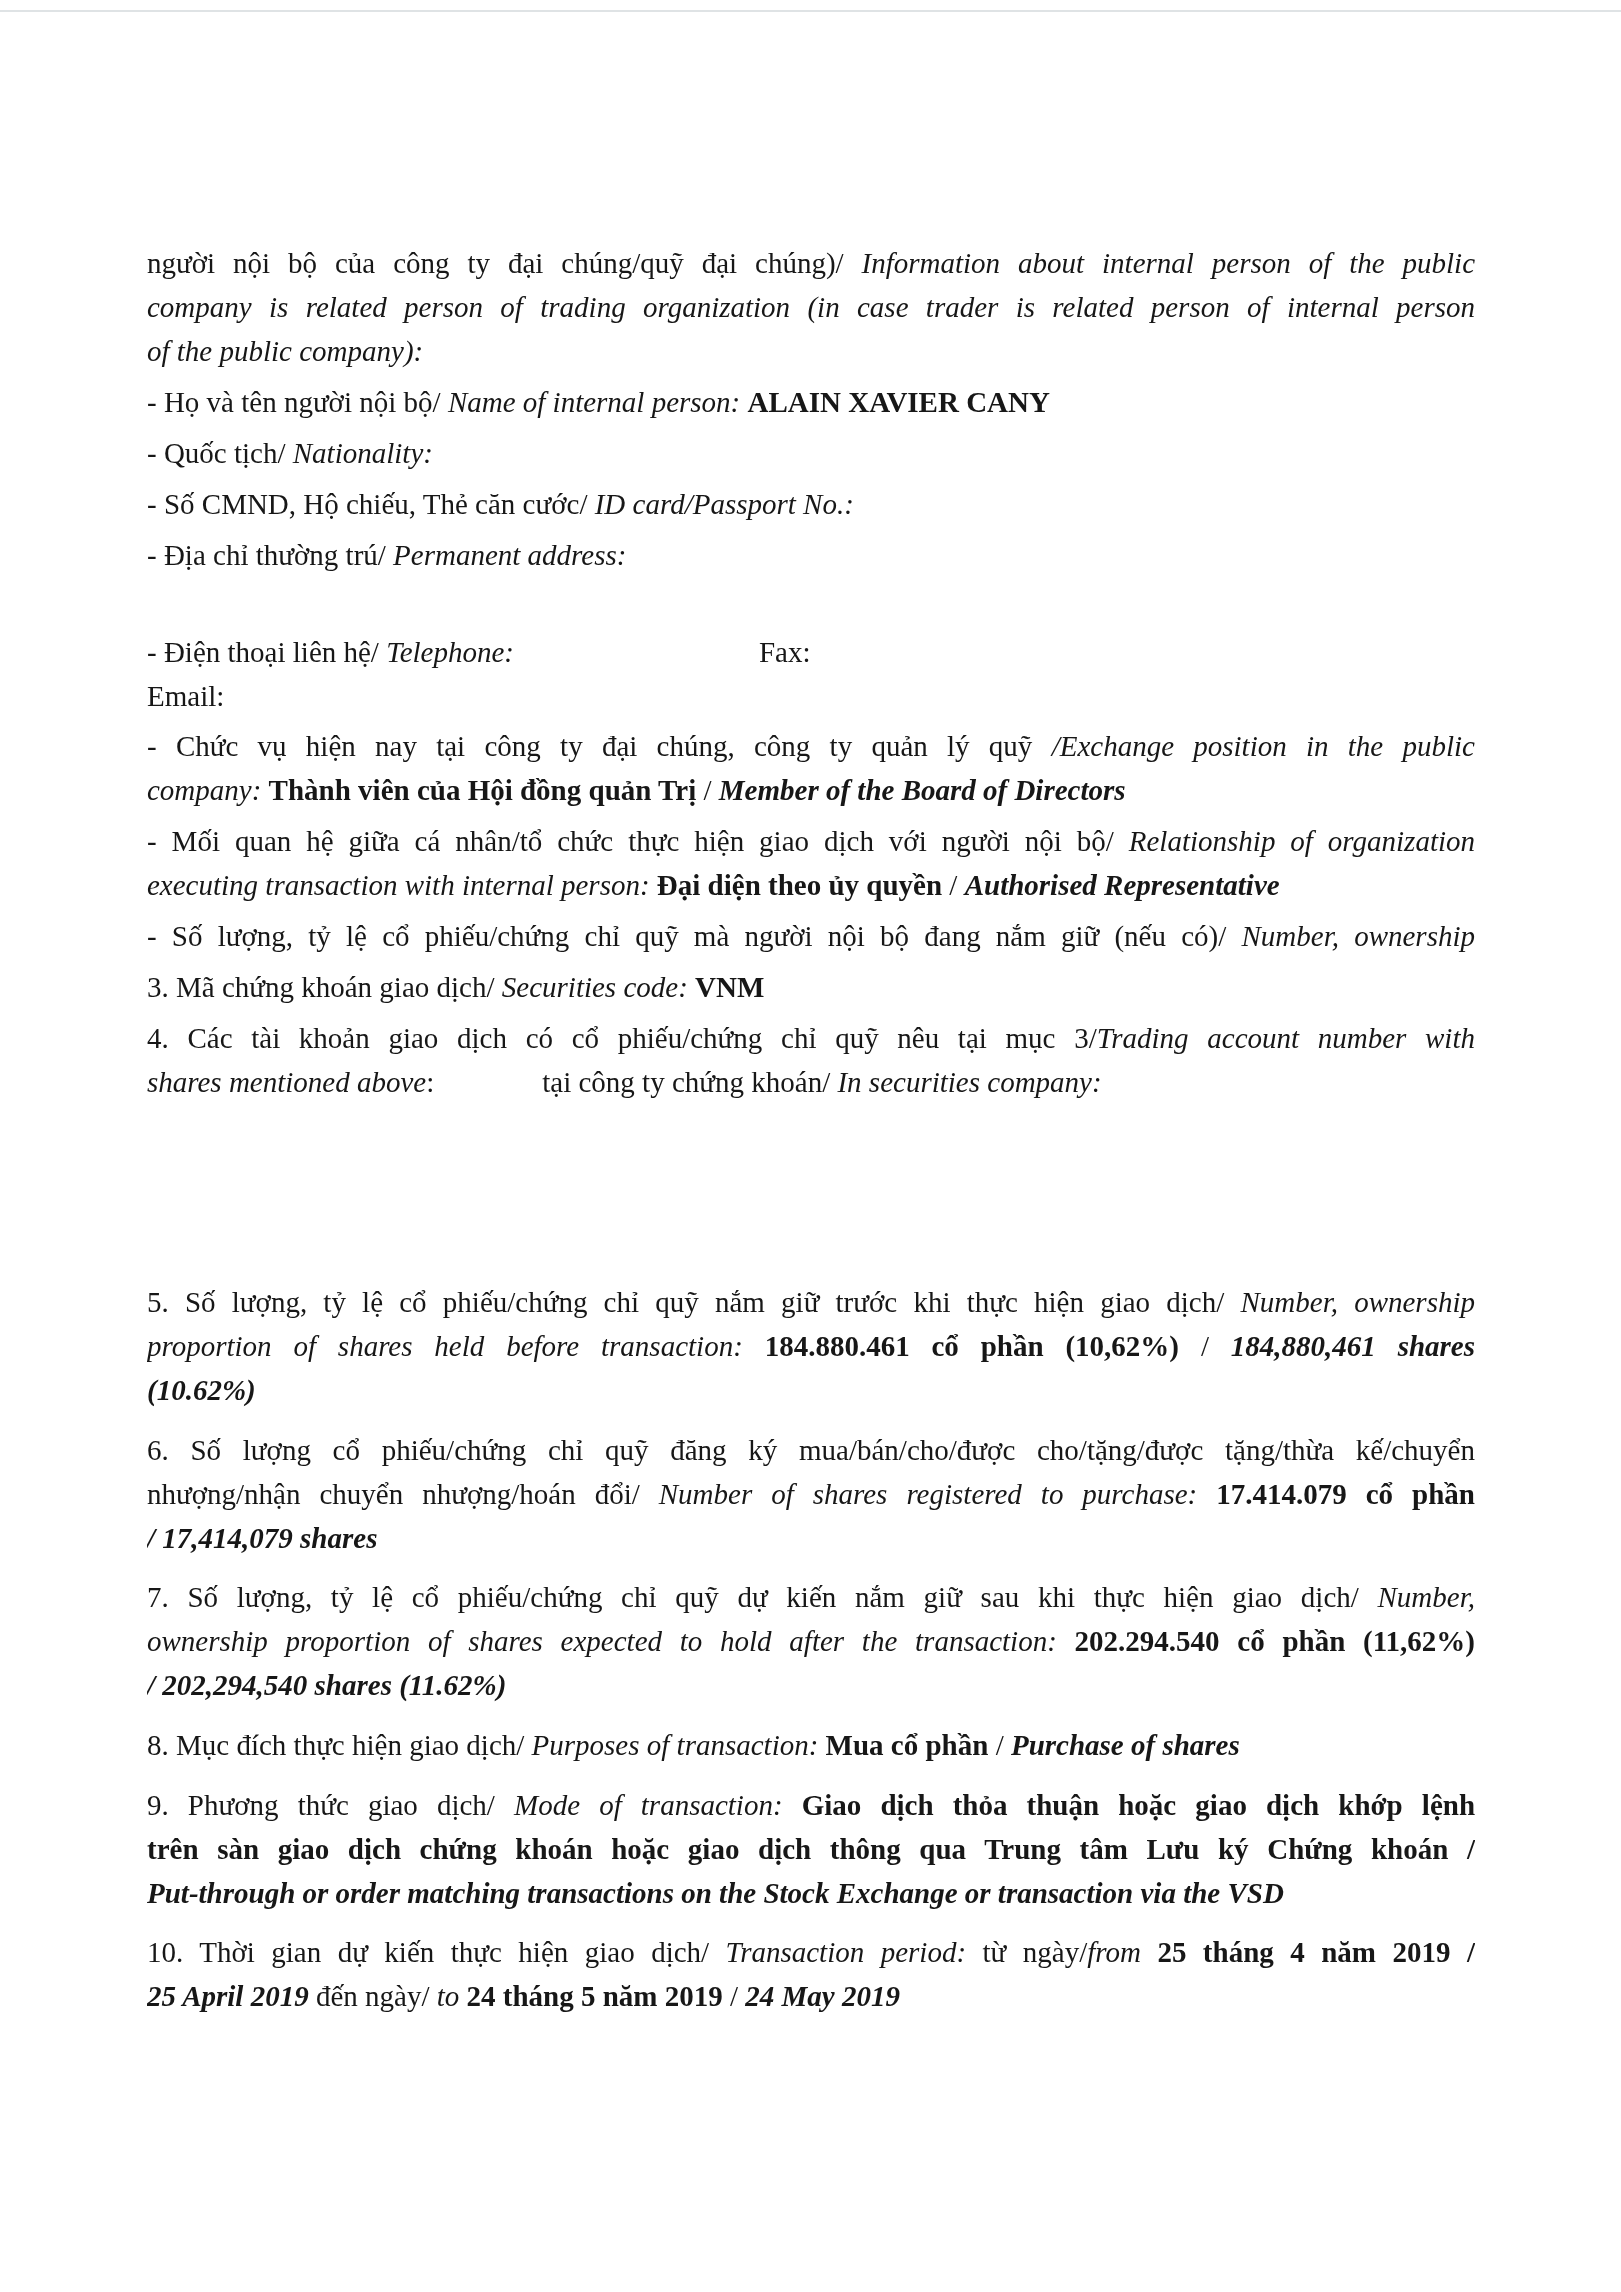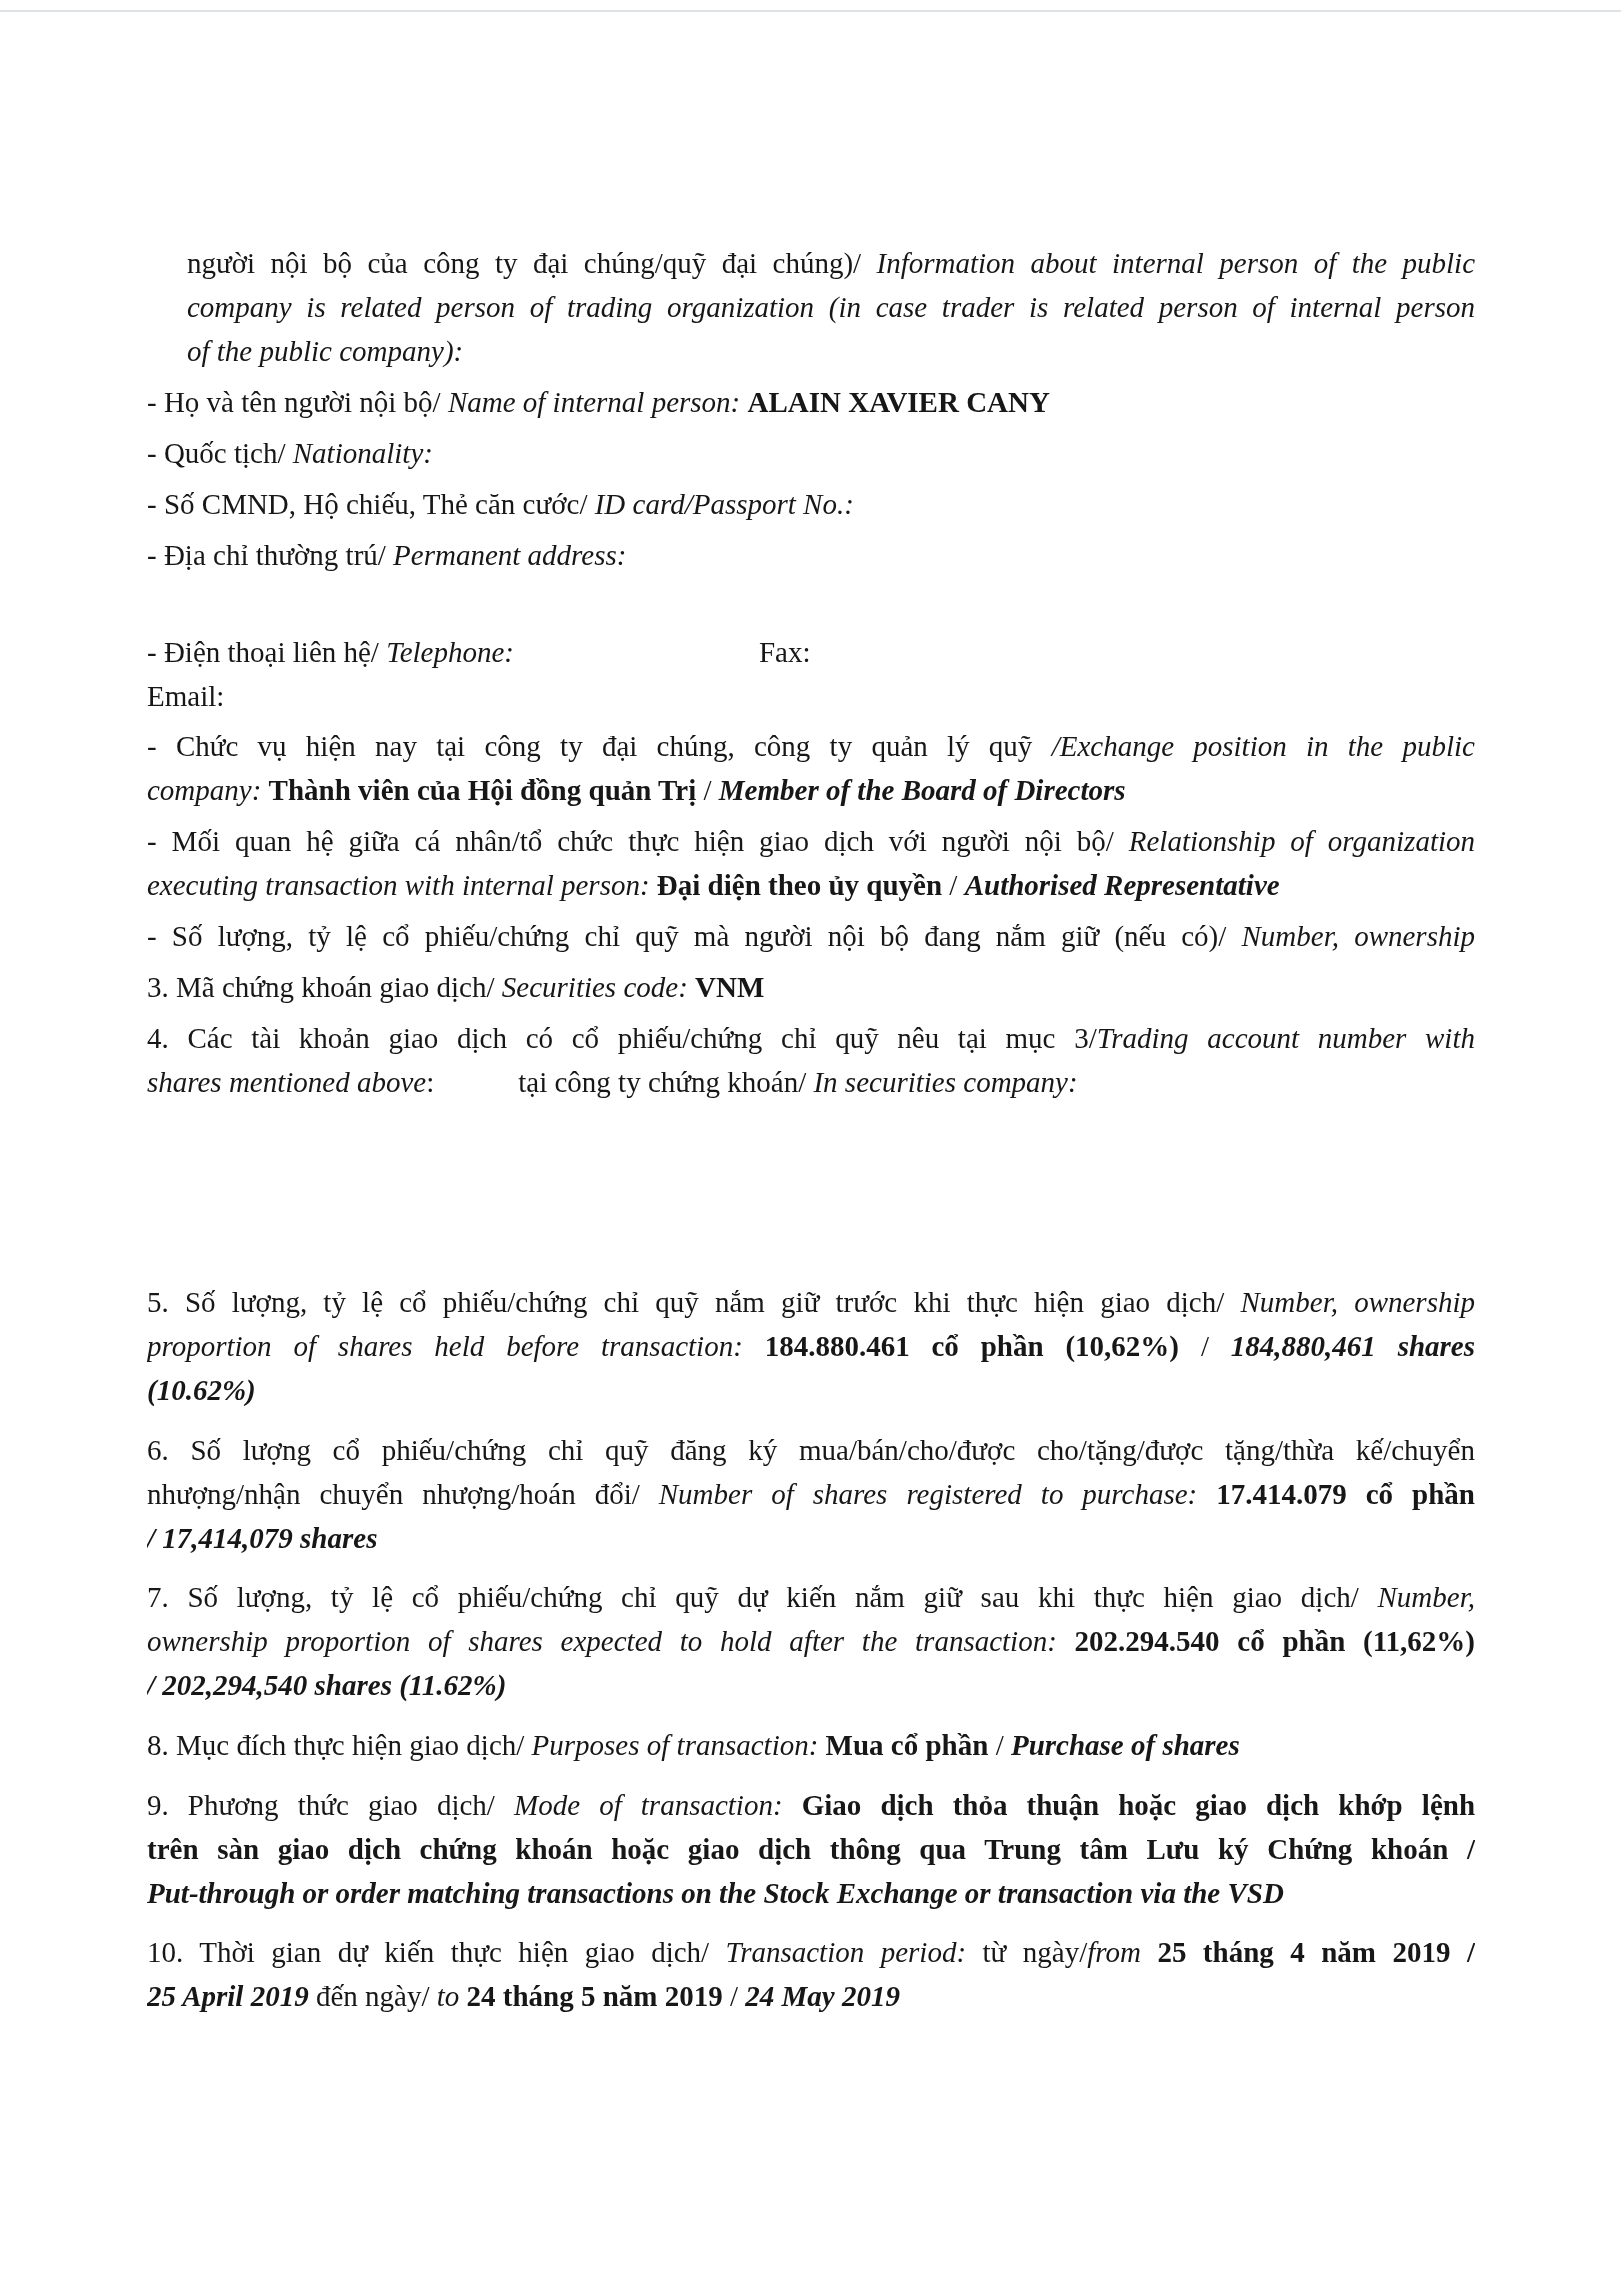--- a/index.html
+++ b/index.html
@@ -17,21 +17,21 @@
     color:#171717;
     overflow:hidden;
   }
   .scan-line {
     position:absolute;
     top:9.8px; left:0;
     width:1621px; height:2px;
     background:#dfe3e5;
   }
   .para { margin:0; }
-  .gap-none { margin-top:0;margin-left:40px; }
+  .gap-none { margin-top:0; }
   .gap-sm   { margin-top:6.9px; }
   .gap-md   { margin-top:15.7px; }
   .gap-lg   { margin-top:53px; }
   .gap-xl   { margin-top:176px; }
   .line { height:44px; overflow:hidden; text-align:left; }
   .line.just { text-align:justify; text-align-last:justify; }
   .run-r  { font-style:normal; font-weight:400; }
   .run-i  { font-style:italic; font-weight:400; }
   .run-b  { font-style:normal; font-weight:700; }
   .run-bi { font-style:italic; font-weight:700; }
@@ -72,21 +72,21 @@
         <div class="line"><span class="run-i">executing transaction with internal person: </span><span class="run-b">Đại diện theo ủy quyền</span><span class="run-r"> / </span><span class="run-bi">Authorised Representative</span></div>
       </div>
       <div class="para gap-sm">
         <div class="line just"><span class="run-r">- Số lượng, tỷ lệ cổ phiếu/chứng chỉ quỹ mà người nội bộ đang nắm giữ (nếu có)/ </span><span class="run-i">Number, ownership</span></div>
       </div>
       <div class="para gap-sm">
         <div class="line"><span class="run-r">3. Mã chứng khoán giao dịch/ </span><span class="run-i">Securities code: </span><span class="run-b">VNM</span></div>
       </div>
       <div class="para gap-sm">
         <div class="line just"><span class="run-r">4. Các tài khoản giao dịch có cổ phiếu/chứng chỉ quỹ nêu tại mục 3/</span><span class="run-i">Trading account number with</span></div>
-        <div class="line"><span class="run-i">shares mentioned above</span><span class="run-r">:</span><span class="run-r" style="margin-left: 84px;">tại công ty chứng khoán/ </span><span class="run-i">In securities company:</span></div>
+        <div class="line"><span class="run-i">shares mentioned above</span><span class="run-r">:</span><span class="run-r" style="margin-left: 108px;">tại công ty chứng khoán/ </span><span class="run-i">In securities company:</span></div>
       </div>
       <div class="para gap-xl">
         <div class="line just"><span class="run-r">5. Số lượng, tỷ lệ cổ phiếu/chứng chỉ quỹ nắm giữ trước khi thực hiện giao dịch/ </span><span class="run-i">Number, ownership</span></div>
         <div class="line just"><span class="run-i">proportion of shares held before transaction: </span><span class="run-b">184.880.461 cổ phần (10,62%)</span><span class="run-r"> / </span><span class="run-bi">184,880,461 shares</span></div>
         <div class="line"><span class="run-bi">(10.62%)</span></div>
       </div>
       <div class="para gap-md">
         <div class="line just"><span class="run-r">6. Số lượng cổ phiếu/chứng chỉ quỹ đăng ký mua/bán/cho/được cho/tặng/được tặng/thừa kế/chuyển</span></div>
         <div class="line just"><span class="run-r">nhượng/nhận chuyển nhượng/hoán đổi/ </span><span class="run-i">Number of shares registered to purchase: </span><span class="run-b">17.414.079 cổ phần</span></div>
         <div class="line"><span class="run-bi">/ 17,414,079 shares</span></div>

